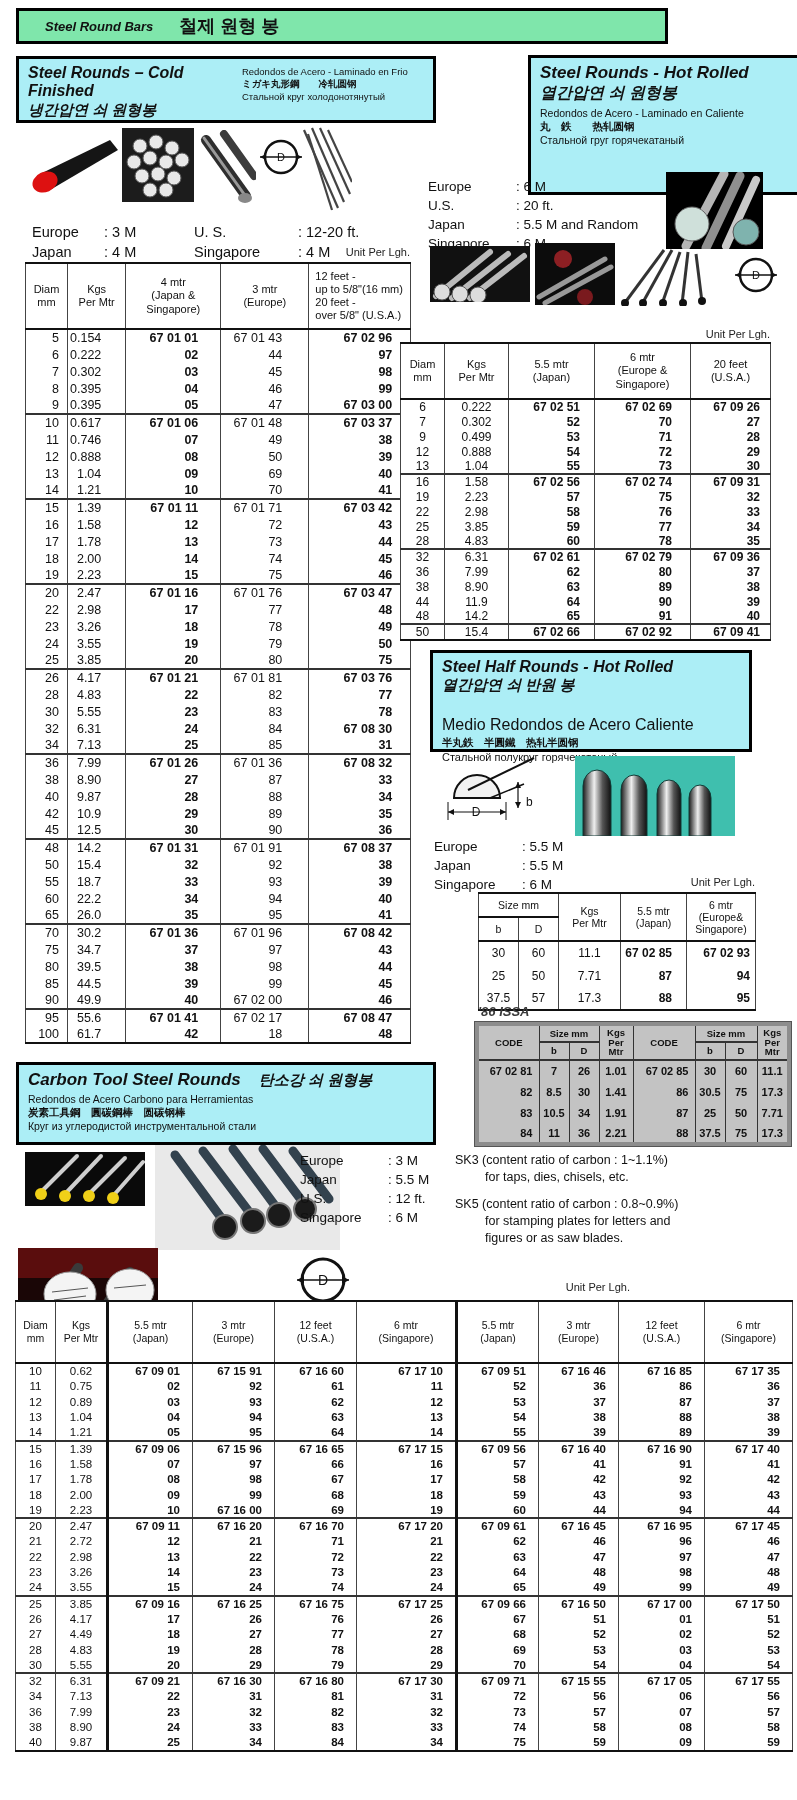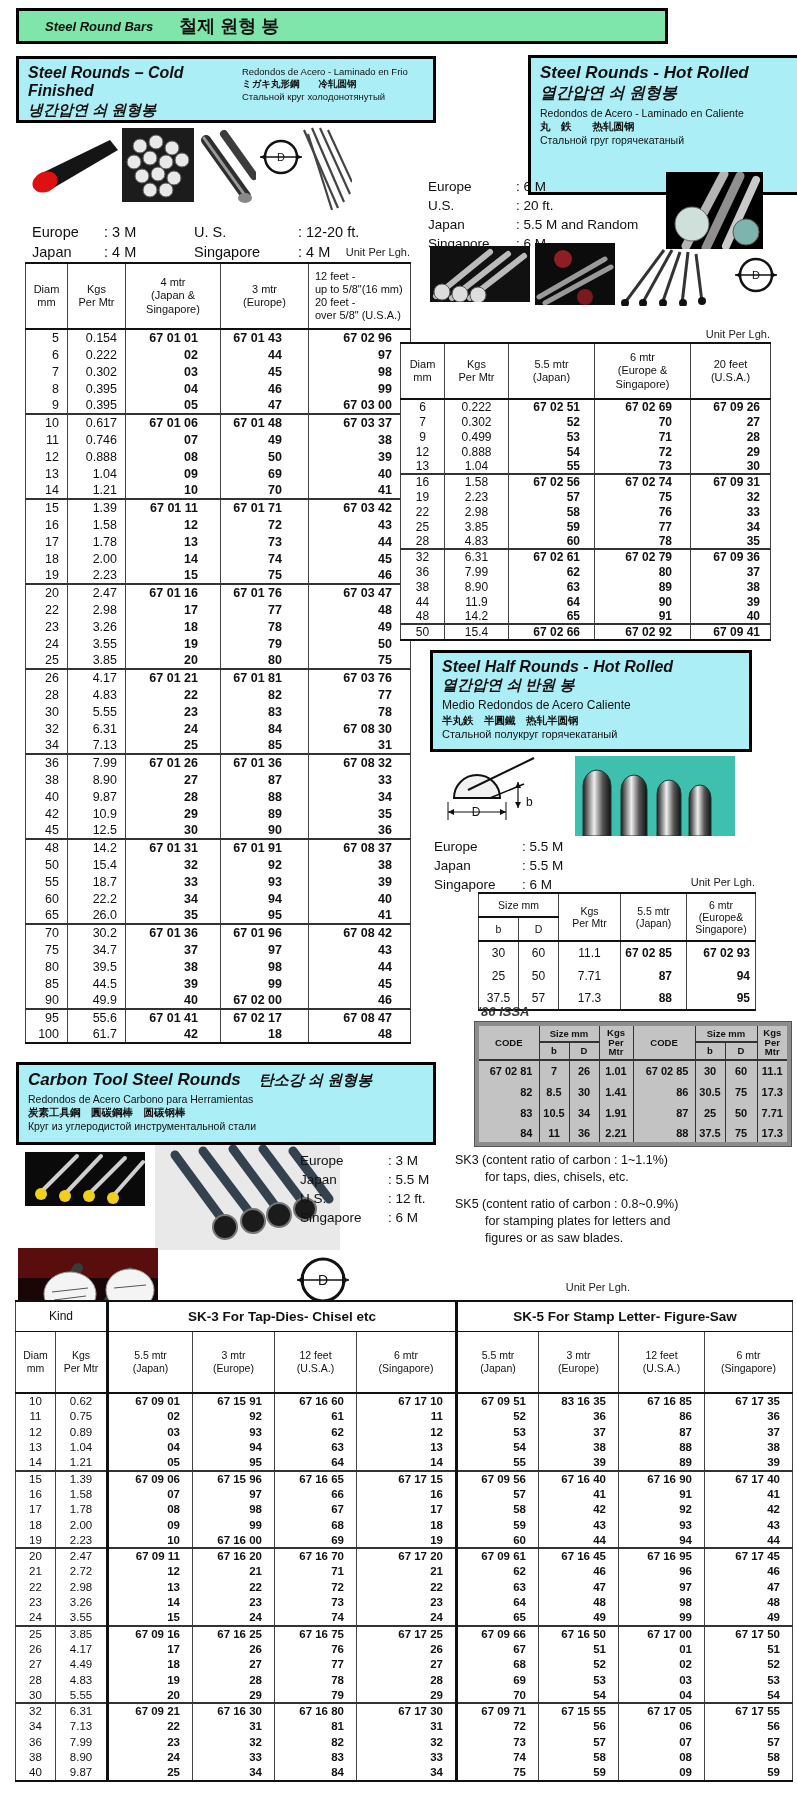--- a/index.html
+++ b/index.html
@@ -46,23 +46,23 @@
   th:first-child,td:first-child{border-left:1px solid #444;}
   table{border:1px solid #444;border-top:2px solid #111;border-bottom:2px solid #111;}
   thead th{font-weight:normal;text-align:center;vertical-align:middle;white-space:pre-line;border-bottom:2px solid #111;}
   tr.grp td{border-top:2px solid #333;}
 
   #cold-table{left:25px;top:262px;}
   .t-cold thead th{font-size:11px;height:66px;line-height:1.2;}
   .t-cold thead th.th-left{text-align:left;padding-left:6px;}
   .t-cold td{height:17px;font-size:12.5px;}
   .t-cold td:nth-child(1){text-align:right;padding-right:8px;}
-  .t-cold td:nth-child(2){text-align:right;padding-right:8px;}
+  .t-cold td:nth-child(2){text-align:right;padding-right:24px;}
   .t-cold td:nth-child(3){text-align:right;padding-right:22px;font-weight:bold;}
-  .t-cold td:nth-child(4){text-align:right;padding-right:26px;font-weight:bold;}
+  .t-cold td:nth-child(4){text-align:right;padding-right:26px;font-weight:normal;}
   .t-cold td:nth-child(5){text-align:right;padding-right:18px;font-weight:bold;}
 
   #hot-table{left:400px;top:342px;}
   .t-hot thead th{font-size:11px;height:56px;line-height:1.2;}
   .t-hot td{height:15px;font-size:12px;}
   .t-hot td:nth-child(1){text-align:center;}
   .t-hot td:nth-child(2){text-align:center;}
   .t-hot td:nth-child(3){text-align:right;padding-right:14px;font-weight:bold;}
   .t-hot td:nth-child(4){text-align:right;padding-right:18px;font-weight:bold;}
   .t-hot td:nth-child(5){text-align:right;padding-right:10px;font-weight:bold;}
@@ -734,21 +734,21 @@
         <td>67 02 66</td>
         <td>67 02 92</td>
         <td>67 09 41</td>
       </tr>
     </tbody>
 </table>
 
 <div class="abs info-box" id="half-box">
   <div class="bt-en">Steel Half Rounds - Hot Rolled</div>
   <div class="bt-ko">열간압연 쇠 반원 봉</div>
-  <div class="bs" style="font-size:12px;margin-top:3px">Medio Redondos de Acero Caliente</div>
+  <div class="bs" style="font-size:16px;margin-top:20px">Medio Redondos de Acero Caliente</div>
   <div class="bs jp" style="font-size:10.5px">半丸鉄　半圓鐵　热轧半圆钢</div>
   <div class="bs" style="font-size:11px">Стальной полукруг горячекатаный</div>
 </div>
 
 <div class="photo" style="left:438px;top:756px;width:122px;height:74px">
   <svg width="122" height="74" viewBox="0 0 122 74">
     <path d="M16,42 A23,23 0 0 1 62,42 Z" fill="#f2f2f2" stroke="#111" stroke-width="2"></path>
     <line x1="30" y1="34" x2="96" y2="2" stroke="#111" stroke-width="2"></line>
     <line x1="52" y1="42" x2="86" y2="28" stroke="#111" stroke-width="1.5"></line>
     <line x1="10" y1="56" x2="68" y2="56" stroke="#111" stroke-width="1.2"></line>
@@ -1016,25 +1016,20 @@
     <col style="width:85px">
       <col style="width:82px">
       <col style="width:82px">
       <col style="width:100px">
     <col style="width:82px">
       <col style="width:80px">
       <col style="width:86px">
       <col style="width:88px">
   </colgroup>
   <thead>
-    <tr class="t1">
-      <th colspan="2" class="kind">Kind</th>
-      <th colspan="4">SK-3  For Tap-Dies- Chisel etc</th>
-      <th colspan="4">SK-5   For Stamp Letter-  Figure-Saw</th>
-    </tr>
     <tr class="t2">
       <th>Diam
 mm</th>
       <th>Kgs
 Per Mtr</th>
       <th>5.5 mtr
 (Japan)</th>
       <th>3 mtr
 (Europe)</th>
       <th>12 feet
@@ -1053,21 +1048,21 @@
   </thead>
   <tbody>
       <tr>
         <td>10</td>
         <td>0.62</td>
         <td>67 09 01</td>
         <td>67 15 91</td>
         <td>67 16 60</td>
         <td>67 17 10</td>
         <td>67 09 51</td>
-        <td>83 16 35</td>
+        <td>67 16 46</td>
         <td>67 16 85</td>
         <td>67 17 35</td>
       </tr>
       <tr>
         <td>11</td>
         <td>0.75</td>
         <td>02</td>
         <td>92</td>
         <td>61</td>
         <td>11</td>

